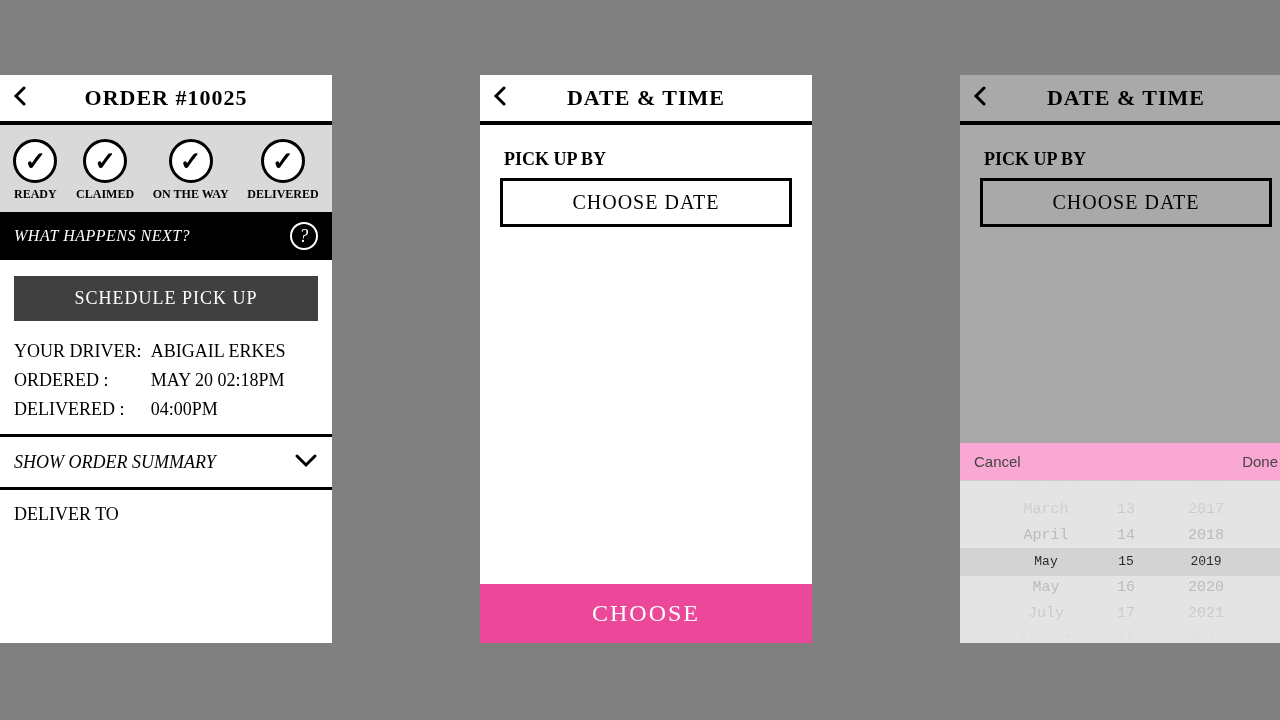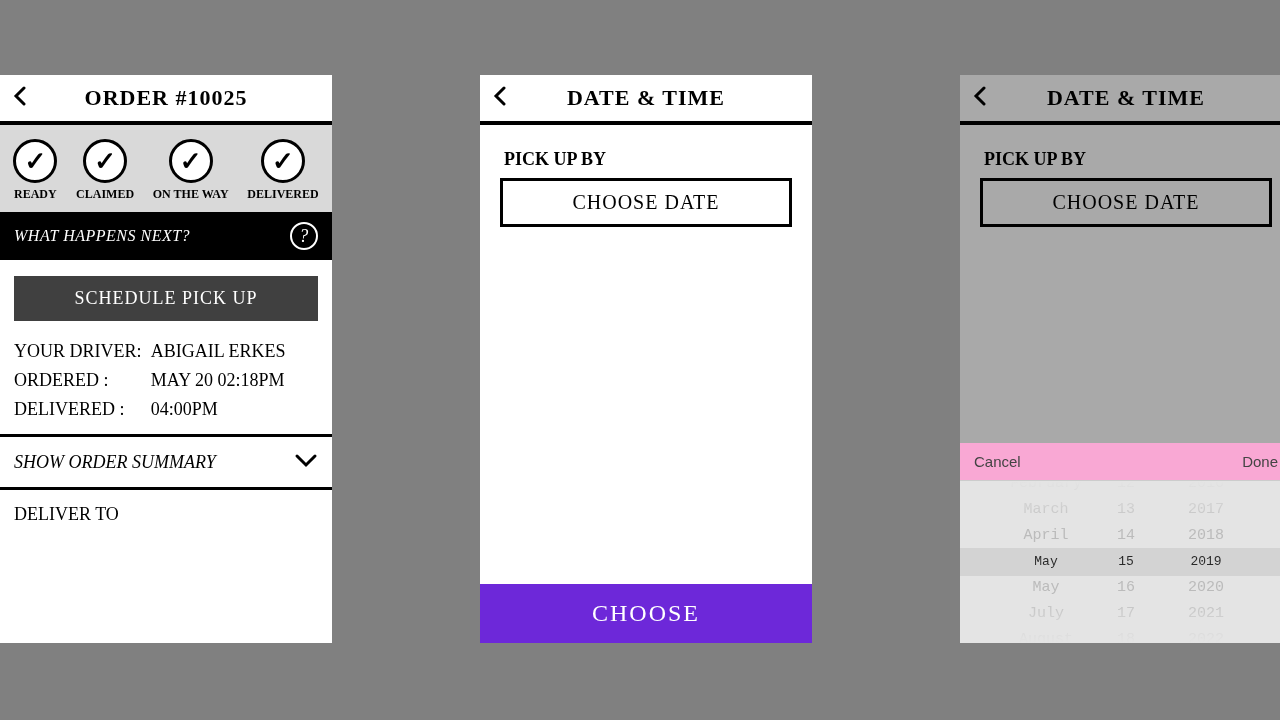--- a/index.html
+++ b/index.html
@@ -147,21 +147,21 @@
     letter-spacing: 1px;
     cursor: pointer;
     background: #fff;
   }
   .phone3 .date-box { background: #a9a9a9; }
   .choose-bar {
     position: absolute;
     bottom: 0;
     left: 0;
     right: 0;
-    background: #6d28d9;
+    background: #ec4899;
     color: #fff;
     text-align: center;
     padding: 16px 0;
     font-size: 24px;
     letter-spacing: 2px;
     cursor: pointer;
   }
 
   
   .picker {

